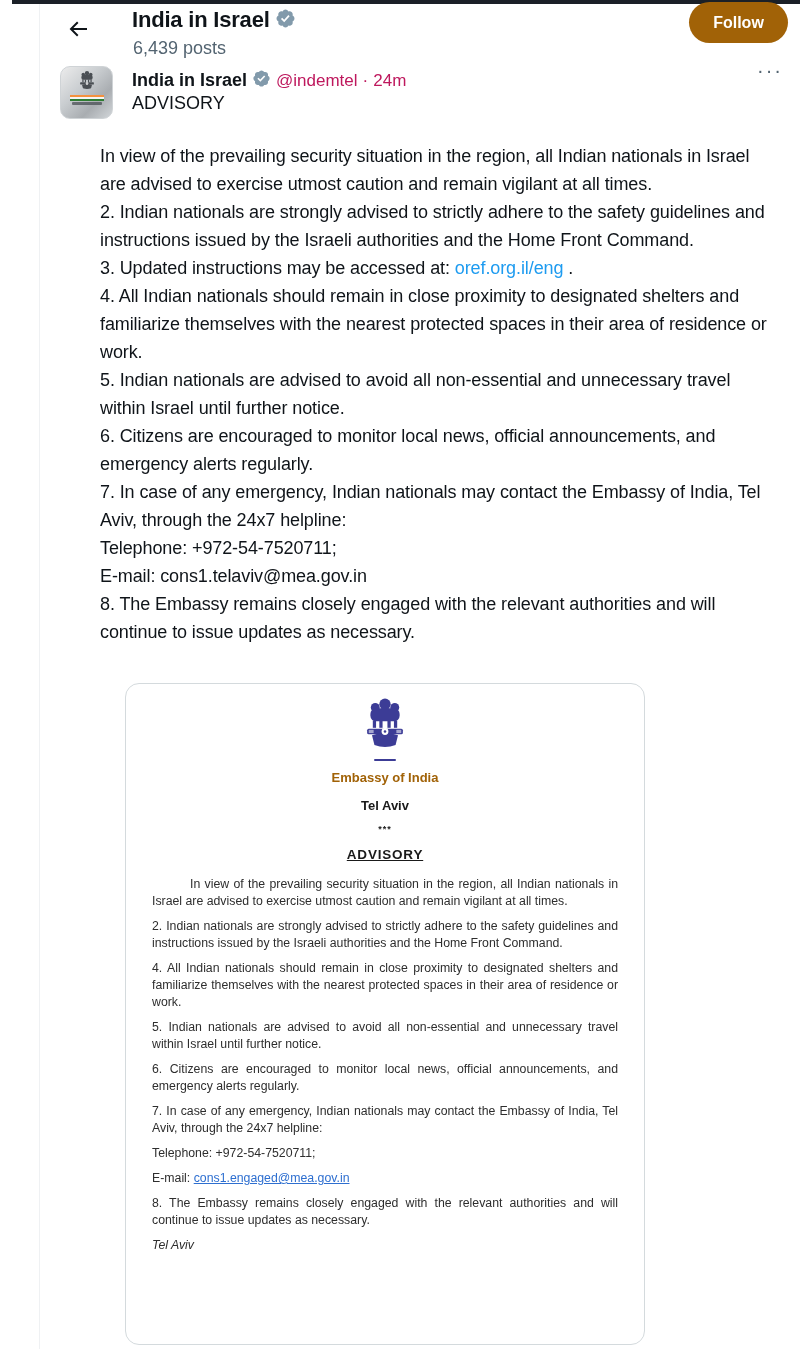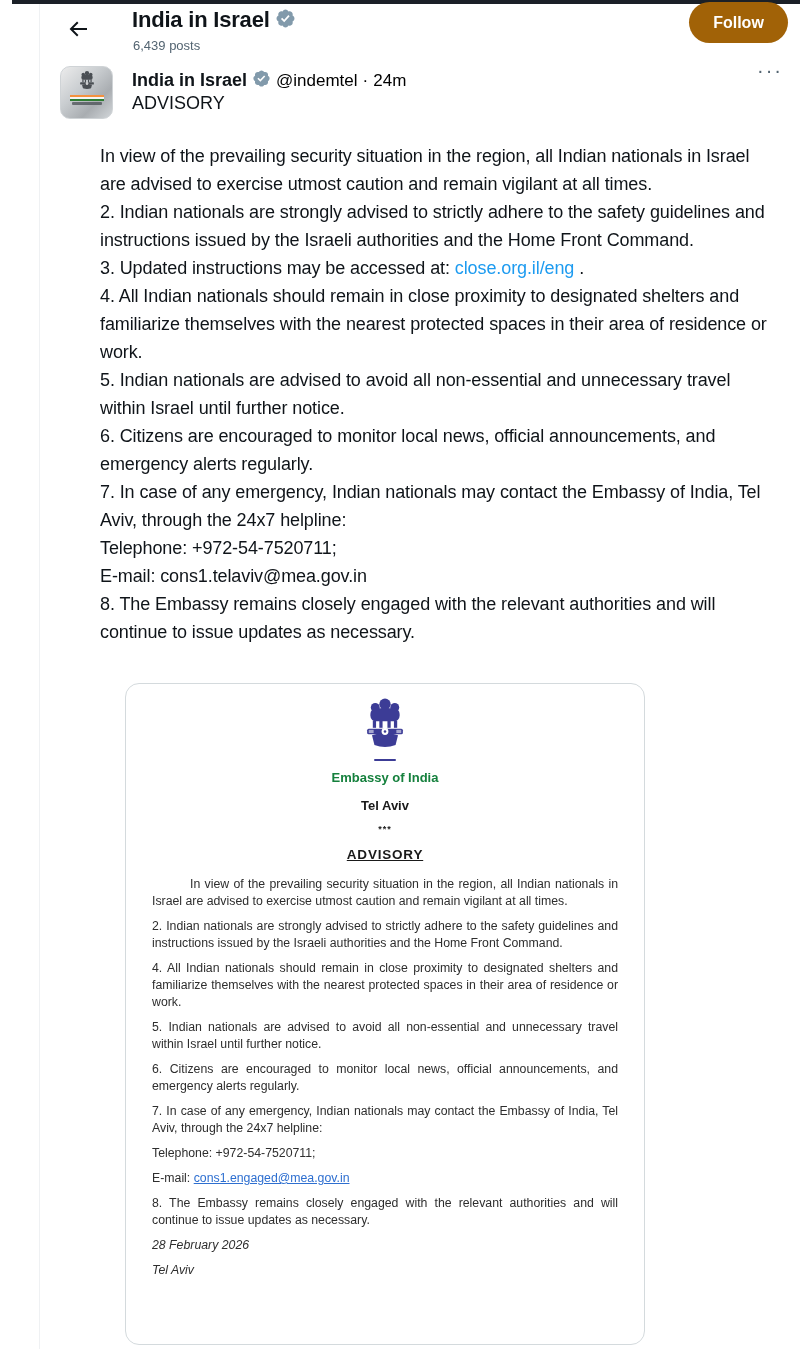--- a/index.html
+++ b/index.html
@@ -7,51 +7,51 @@
           font-family:"Liberation Sans",sans-serif;color:#0f1419;margin-left:12px;}
   .top-edge{position:absolute;left:0;top:0;width:800px;height:4px;background:#1b2027;}
   .col-line{position:absolute;top:4px;bottom:0;width:1px;background:#eff1f3;}
   .col-line.left{left:27px;} .col-line.right{left:794px;}
 
   
   .back-btn{position:absolute;left:48px;top:12px;width:36px;height:36px;border:none;background:transparent;
             display:flex;align-items:center;justify-content:center;cursor:pointer;border-radius:50%;}
   .page-title-row{position:absolute;left:120px;top:7px;display:flex;align-items:center;gap:5px;}
   .page-title{font-size:22px;font-weight:800;letter-spacing:-0.2px;}
-  .posts-count{position:absolute;left:121px;top:38px;font-size:13px;color:#536471;}
+  .posts-count{position:absolute;left:121px;top:38px;font-size:18px;color:#536471;}
   .follow-btn{position:absolute;left:677px;top:2px;width:99px;height:41px;border-radius:21px;
               background:#a16207;color:#ffffff;font-weight:700;font-size:16px;border:none;cursor:pointer;
               font-family:"Liberation Sans",sans-serif;}
 
   
   .avatar{position:absolute;left:48px;top:66px;width:53px;height:53px;border-radius:10px;cursor:pointer;
           background:linear-gradient(135deg,#ececec 0%,#c9cdd0 40%,#a9adb1 70%,#d2d6d9 100%);
           border:1px solid #cfd3d6;box-sizing:border-box;overflow:hidden;text-align:center;}
   .avatar-tricolor{width:34px;margin:1px auto 0;}
   .avatar-tricolor div{height:2px;}
   .avatar-caption{width:30px;height:3px;margin:1px auto 0;background:#4a4f54;opacity:.75;border-radius:1px;}
   .name-row{position:absolute;left:120px;top:69px;display:flex;align-items:center;gap:5px;white-space:nowrap;}
   .author-name{font-size:18px;font-weight:700;}
-  .handle,.sep,.timestamp{font-size:17px;color:#000000;}
+  .handle,.sep,.timestamp{font-size:17px;color:#be185d;}
   .more-btn{position:absolute;left:739px;top:58px;border:none;background:transparent;color:#536471;
             font-size:20px;letter-spacing:2px;cursor:pointer;font-family:"Liberation Sans",sans-serif;}
   .first-line{position:absolute;left:120px;top:93px;font-size:18px;}
 
   
   .tweet-body{position:absolute;left:88px;top:142px;width:670px;font-size:18px;line-height:28px;
               white-space:pre-wrap;letter-spacing:-0.1px;}
   .tweet-link{color:#1d9bf0;text-decoration:none;cursor:pointer;}
 
   
   .attachment-card{position:absolute;left:113px;top:683px;width:520px;height:662px;box-sizing:border-box;
                    border:1px solid #d4dadd;border-radius:14px;background:#ffffff;overflow:hidden;cursor:pointer;}
   .doc{padding:12px 26px 0;text-align:center;color:#2e2e2e;}
   .doc-emblem{display:block;margin:0 auto;}
   .doc-motto-line{width:22px;height:2px;background:#3c3c96;margin:1px auto 0;border-radius:1px;}
-  .doc-org{font-size:13px;font-weight:700;color:#15803d;margin-top:9px;}
+  .doc-org{font-size:13px;font-weight:700;color:#a16207;margin-top:9px;}
   .doc-city{font-size:13px;font-weight:700;color:#1a1a1a;margin-top:13px;}
   .doc-stars{font-size:9px;font-weight:700;margin-top:11px;letter-spacing:1px;color:#1a1a1a;}
   .doc-heading{display:inline-block;font-size:13.5px;font-weight:700;text-decoration:underline;
                margin-top:13px;letter-spacing:0.8px;color:#1a1a1a;}
   .doc-body{margin-top:13px;text-align:justify;font-size:12.3px;line-height:17px;}
   .doc-body p{margin:0 0 8px;}
   .p-intro{text-indent:38px;}
   .doc-link{color:#2e6fd0;text-decoration:underline;}
   .p-date,.p-place{font-style:italic;text-align:left;}
 </style>
@@ -116,21 +116,21 @@
     <span class="sep">·</span>
     <span class="timestamp">24m</span>
   </div>
   <button class="more-btn">
     <span>···</span>
   </button>
   <div class="first-line">ADVISORY</div>
 
   <div class="tweet-body"><span>In view of the prevailing security situation in the region, all Indian nationals in Israel are advised to exercise utmost caution and remain vigilant at all times.
 2. Indian nationals are strongly advised to strictly adhere to the safety guidelines and instructions issued by the Israeli authorities and the Home Front Command.
-3. Updated instructions may be accessed at: </span><a class="tweet-link">close.org.il/eng</a><span> .
+3. Updated instructions may be accessed at: </span><a class="tweet-link">oref.org.il/eng</a><span> .
 4. All Indian nationals should remain in close proximity to designated shelters and familiarize themselves with the nearest protected spaces in their area of residence or work.
 5. Indian nationals are advised to avoid all non-essential and unnecessary travel within Israel until further notice.
 6. Citizens are encouraged to monitor local news, official announcements, and emergency alerts regularly.
 7. In case of any emergency, Indian nationals may contact the Embassy of India, Tel Aviv, through the 24x7 helpline:
 Telephone: +972-54-7520711;
 E-mail: cons1.telaviv@mea.gov.in
 8. The Embassy remains closely engaged with the relevant authorities and will continue to issue updates as necessary.</span></div>
 
   <div class="attachment-card">
     <div class="doc">
@@ -160,18 +160,17 @@
       <div class="doc-body">
         <p class="p-intro">In view of the prevailing security situation in the region, all Indian nationals in Israel are advised to exercise utmost caution and remain vigilant at all times.</p>
         <p>2. Indian nationals are strongly advised to strictly adhere to the safety guidelines and instructions issued by the Israeli authorities and the Home Front Command.</p>
         <p>4. All Indian nationals should remain in close proximity to designated shelters and familiarize themselves with the nearest protected spaces in their area of residence or work.</p>
         <p>5. Indian nationals are advised to avoid all non-essential and unnecessary travel within Israel until further notice.</p>
         <p>6. Citizens are encouraged to monitor local news, official announcements, and emergency alerts regularly.</p>
         <p>7. In case of any emergency, Indian nationals may contact the Embassy of India, Tel Aviv, through the 24x7 helpline:</p>
         <p>Telephone: +972-54-7520711;</p>
         <p><span>E-mail: </span><span class="doc-link">cons1.engaged@mea.gov.in</span></p>
         <p>8. The Embassy remains closely engaged with the relevant authorities and will continue to issue updates as necessary.</p>
-        <p class="p-date">28 February 2026</p>
         <p class="p-place">Tel Aviv</p>
       </div>
     </div>
   </div>
 </div>
 
 </body></html>

